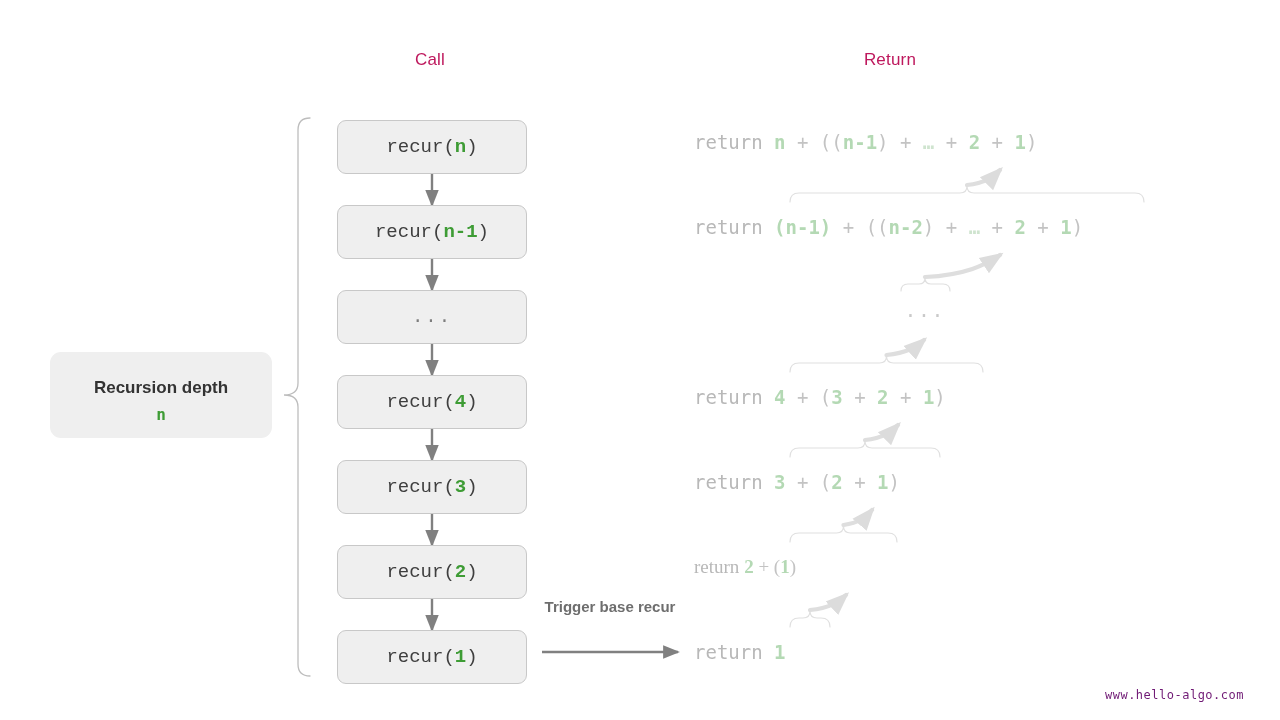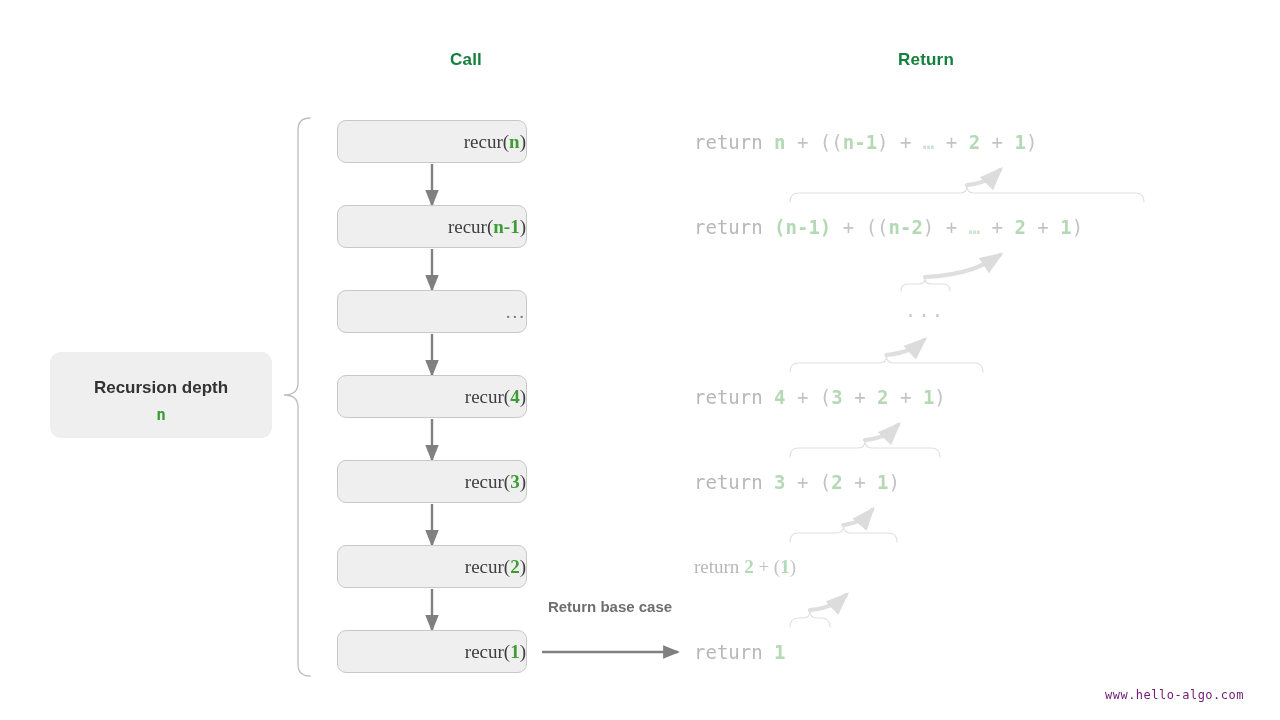--- a/index.html
+++ b/index.html
@@ -18,45 +18,44 @@
 
   .stage {
     position: absolute;
     inset: 0;
   }
 
   
   .col-header {
     position: absolute;
     font-family: "Liberation Sans", sans-serif;
-    font-weight: bold;
+    font-weight: normal;
     font-size: 17px;
-    color: #15803d;
+    color: #be185d;
     transform: translateX(-50%);
     white-space: nowrap;
     letter-spacing: 0.2px;
-    margin-left: 36px;
   }
   #header-call  { left: 430px; top: 50px; }
   #header-return{ left: 890px; top: 50px; }
 
   
   .call-box {
     position: absolute;
     left: 337px;
     width: 190px;
-    height: 43px;
+    height: 54px;
     box-sizing: border-box;
     background: #efefef;
     border: 1.6px solid #c8c8c8;
     border-radius: 9px;
     display: flex;
     align-items: center;
-    justify-content: flex-end;
-    font-family: Liberation Serif, serif;
+    justify-content: center;
+    font-family: Liberation Mono, monospace;
     font-size: 19px;
     color: #3f3f3f;
     white-space: nowrap;
   }
   .call-box .arg {
     color: #3e9c35;
     font-weight: bold;
   }
   .call-box.dots {
     color: #7d7d7d;
@@ -260,17 +259,17 @@
       <div class="return-line" style="top: 142px;"><span class="kw">return </span><span><span class="g">n</span><span class="expr"> + </span><span class="expr">((</span><span class="g">n-1</span><span class="expr">)</span><span class="expr"> + </span><span class="dots3">…</span><span class="expr"> + </span><span class="g">2</span><span class="expr"> + </span><span class="g">1</span><span class="expr">)</span></span></div>
       <div class="return-line" style="top: 227px;"><span class="kw">return </span><span><span class="g">(</span><span class="g">n-1</span><span class="g">)</span><span class="expr"> + </span><span class="expr">((</span><span class="g">n-2</span><span class="expr">)</span><span class="expr"> + </span><span class="dots3">…</span><span class="expr"> + </span><span class="g">2</span><span class="expr"> + </span><span class="g">1</span><span class="expr">)</span></span></div>
       <div class="return-line" style="top: 397px;"><span class="kw">return </span><span><span class="g">4</span><span class="expr"> + </span><span class="expr">(</span><span class="g">3</span><span class="expr"> + </span><span class="g">2</span><span class="expr"> + </span><span class="g">1</span><span class="expr">)</span></span></div>
       <div class="return-line" style="top: 482px;"><span class="kw">return </span><span><span class="g">3</span><span class="expr"> + </span><span class="expr">(</span><span class="g">2</span><span class="expr"> + </span><span class="g">1</span><span class="expr">)</span></span></div>
       <div class="return-line" style="top: 567px; font-family: Liberation Serif, serif;"><span class="kw">return </span><span><span class="g">2</span><span class="expr"> + </span><span class="expr">(</span><span class="g">1</span><span class="expr">)</span></span></div>
       <div class="return-line" style="top: 652px;"><span class="kw">return </span><span><span class="g">1</span></span></div>
     </div>
 
   <div id="return-ellipsis">...</div>
 
-  <div id="trigger-label">Return base case</div>
+  <div id="trigger-label">Trigger base recur</div>
 
   <div id="watermark">www.hello-algo.com</div>
 
 </div>
 
 </body></html>

